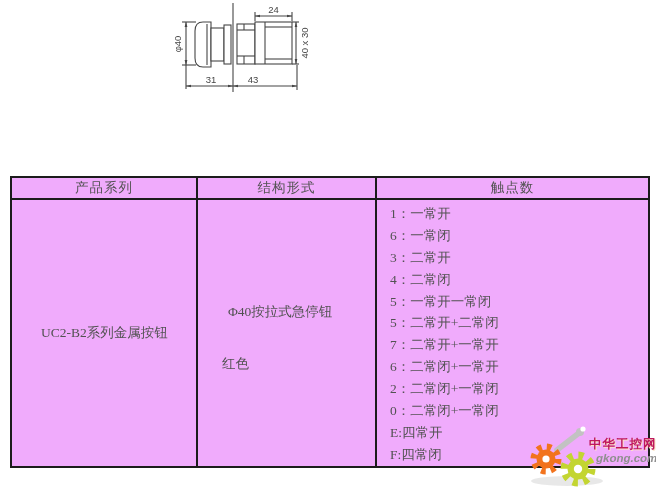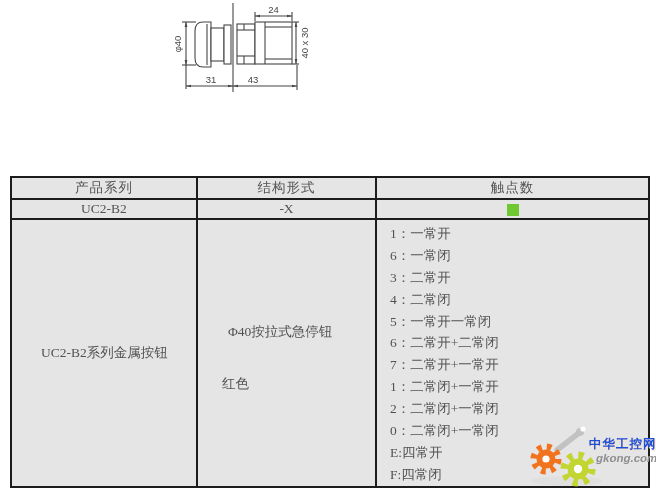--- a/index.html
+++ b/index.html
@@ -7,21 +7,21 @@
         font-family:"Liberation Serif","DejaVu Serif",serif;color:#4f4f4f;}
 
   
   .drawing{position:absolute;left:170px;top:2px;width:140px;height:93px;}
   .drawing svg{display:block;}
   .dimtext{font-family:"Liberation Sans","DejaVu Sans",sans-serif;font-size:9.5px;fill:#454545;}
 
   
   table.spec{position:absolute;left:10px;top:176px;width:638px;border-collapse:collapse;
              table-layout:fixed;font-size:13.5px;color:#525252;}
-  table.spec td{border:2px solid #1c1c1c;padding:0;background:#e5e5e5;}
+  table.spec td{border:2px solid #1c1c1c;padding:0;background:#f0abfc;}
   tr.hdr td{height:20px;text-align:center;letter-spacing:1px;}
   tr.model td{height:18px;text-align:center;}
   tr.detail td{height:260px;vertical-align:top;}
   .marker{display:inline-block;width:12px;height:12px;vertical-align:middle;}
   td.series-cell{vertical-align:middle !important;text-align:center;padding-left:1px !important;}
   td.structure-cell{position:relative;}
   .structure-line1{position:absolute;left:30px;top:103px;white-space:nowrap;}
   .structure-line2{position:absolute;left:24px;top:155px;white-space:nowrap;}
   .contact-list{padding:3px 0 0 13px;}
   .contact-item{line-height:21.9px;height:21.9px;white-space:nowrap;}
@@ -105,43 +105,36 @@
         <col style="width:186px">
         <col style="width:179px">
         <col style="width:273px">
       </colgroup>
     <tbody>
         <tr class="hdr">
       <td>产品系列</td>
       <td>结构形式</td>
       <td>触点数</td>
     </tr>
-    <tr class="model">
-      <td>UC2-B2</td>
-      <td>-X</td>
-      <td>
-        <span class="marker" style="background: rgb(111, 200, 50);"></span>
-      </td>
-    </tr>
     <tr class="detail">
       <td class="series-cell">UC2-B2系列金属按钮</td>
       <td class="structure-cell">
         <div class="structure-line1">Φ40按拉式急停钮</div>
         <div class="structure-line2">红色</div>
       </td>
       <td>
         <div class="contact-list">
               <div class="contact-item">1：一常开</div>
               <div class="contact-item">6：一常闭</div>
               <div class="contact-item">3：二常开</div>
               <div class="contact-item">4：二常闭</div>
               <div class="contact-item">5：一常开一常闭</div>
-              <div class="contact-item">6：二常开+二常闭</div>
+              <div class="contact-item">5：二常开+二常闭</div>
               <div class="contact-item">7：二常开+一常开</div>
-              <div class="contact-item">1：二常闭+一常开</div>
+              <div class="contact-item">6：二常闭+一常开</div>
               <div class="contact-item">2：二常闭+一常闭</div>
               <div class="contact-item">0：二常闭+一常闭</div>
               <div class="contact-item">E:四常开</div>
               <div class="contact-item">F:四常闭</div>
             </div>
       </td>
     </tr>
   </tbody>
     </table>
 
@@ -157,17 +150,17 @@
         <circle cx="23" cy="35" r="12" fill="none" stroke="#f2731d" stroke-width="7" stroke-dasharray="4.5 5"></circle>
         <circle cx="23" cy="35" r="9.5" fill="#f2731d"></circle>
         <circle cx="23" cy="35" r="3.6" fill="#ffffff"></circle>
       </g>
       <g>
         <circle cx="55" cy="45" r="13.5" fill="none" stroke="#c3d531" stroke-width="8" stroke-dasharray="5 5.6"></circle>
         <circle cx="55" cy="45" r="10.5" fill="#c3d531"></circle>
         <circle cx="55" cy="45" r="4.2" fill="#ffffff"></circle>
       </g>
     </svg>
-    <div class="wm-name" style="color: #1d4ed8;">中华工控网</div>
+    <div class="wm-name" style="color: #be185d;">中华工控网</div>
     <div class="wm-url" style="color: rgb(143, 143, 143); font-style: italic;">gkong.com</div>
   </div>
 
 </div>
 
 </body></html>

